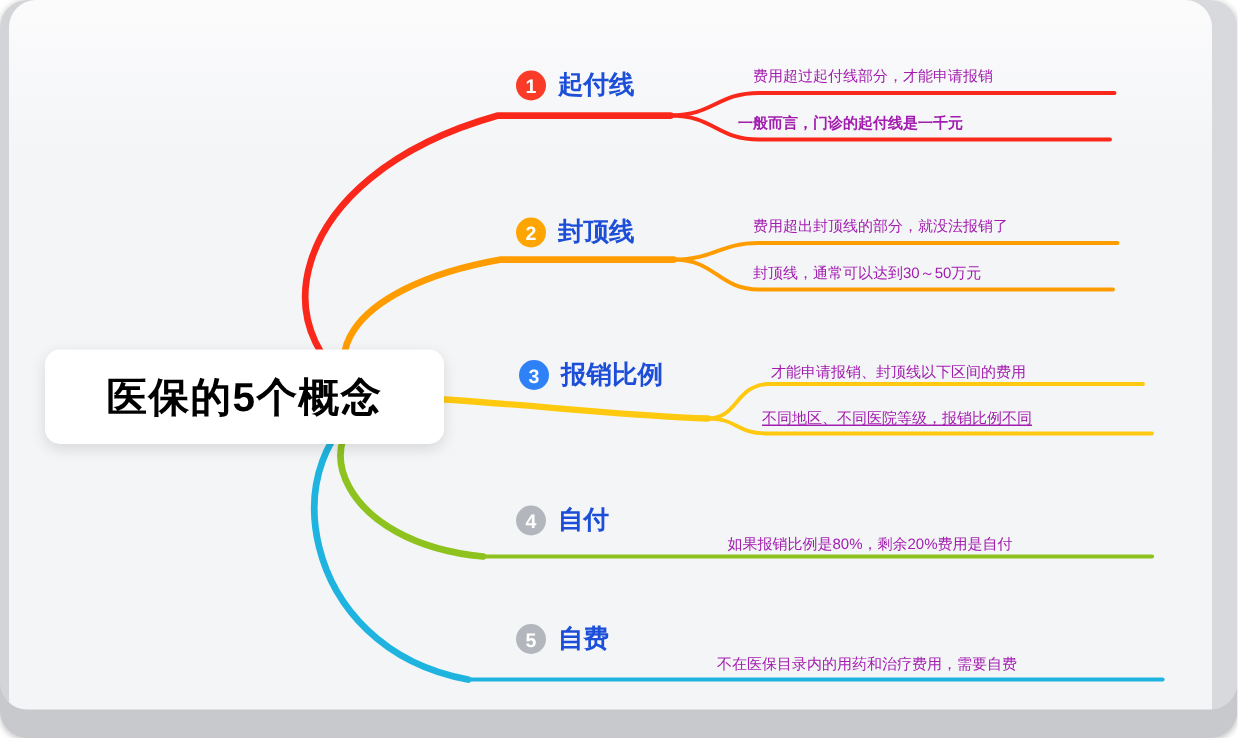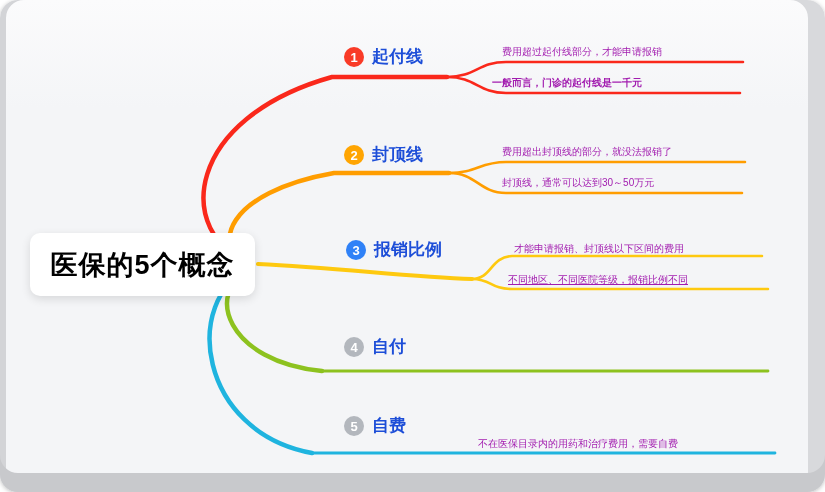--- a/index.html
+++ b/index.html
@@ -4,21 +4,21 @@
 <style>
   html,body{margin:0;padding:0;background:#ffffff;width:825px;height:492px;overflow:hidden;
     font-family:"Liberation Sans","DejaVu Sans",sans-serif;}
   .stage{position:relative;width:825px;height:492px;}
   .slide{position:absolute;inset:0;border-radius:18px;
     background:linear-gradient(180deg,#fbfbfc 0%,#f4f5f7 22%,#f4f5f7 100%);
     box-shadow:inset 0 -19px 0 #c8c9cc, inset -17px 0 0 #d8d9dc, inset 6px 0 0 #d3d4d7, 0 1px 4px rgba(0,0,0,.25);}
   .map-svg{position:absolute;left:0;top:0;width:825px;height:492px;}
   .map-svg path{fill:none;stroke-linecap:round;stroke-linejoin:round;}
   .badge-num{font:bold 13px "Liberation Sans","DejaVu Sans",sans-serif;fill:#ffffff;}
-  .topic-card{position:absolute;left:30px;top:233px;width:225px;height:63px;background:#ffffff;
+  .topic-card{position:absolute;left:30px;top:233px;width:266px;height:63px;background:#ffffff;
     border-radius:10px;box-shadow:0 3px 10px rgba(0,0,0,.12);display:flex;align-items:center;justify-content:center;cursor:default;}
   .topic-card .title{font-size:27px;font-weight:bold;color:#000000;letter-spacing:1px;white-space:nowrap;}
   .branch-label{position:absolute;font-size:17px;font-weight:bold;color:#1d4ed8;line-height:20px;white-space:nowrap;}
   .note{position:absolute;font-size:10px;color:#a21caf;line-height:19px;white-space:nowrap;}
   .lb1{left:372px;top:47px;}  .lb2{left:372px;top:145px;} .lb3{left:374px;top:240px;}
   .lb4{left:372px;top:337px;} .lb5{left:372px;top:416px;}
   .n11{left:502px;top:42px;}  .n12{left:492px;top:73px;font-weight:bold;}
   .n21{left:502px;top:142px;} .n22{left:502px;top:173px;}
   .n31{left:514px;top:239px;} .n32{left:508px;top:270px;text-decoration:underline;}
   .n41{left:485px;top:354px;} .n51{left:478px;top:434px;}
@@ -80,14 +80,15 @@
   <div class="branch-label lb3">报销比例</div>
   <div class="branch-label lb4">自付</div>
   <div class="branch-label lb5">自费</div>
 
   <div class="note n11">费用超过起付线部分，才能申请报销</div>
   <div class="note n12">一般而言，门诊的起付线是一千元</div>
   <div class="note n21">费用超出封顶线的部分，就没法报销了</div>
   <div class="note n22">封顶线，通常可以达到30～50万元</div>
   <div class="note n31">才能申请报销、封顶线以下区间的费用</div>
   <div class="note n32">不同地区、不同医院等级，报销比例不同</div>
+  <div class="note n41">如果报销比例是80%，剩余20%费用是自付</div>
   <div class="note n51">不在医保目录内的用药和治疗费用，需要自费</div>
 </div>
 
 </body></html>

